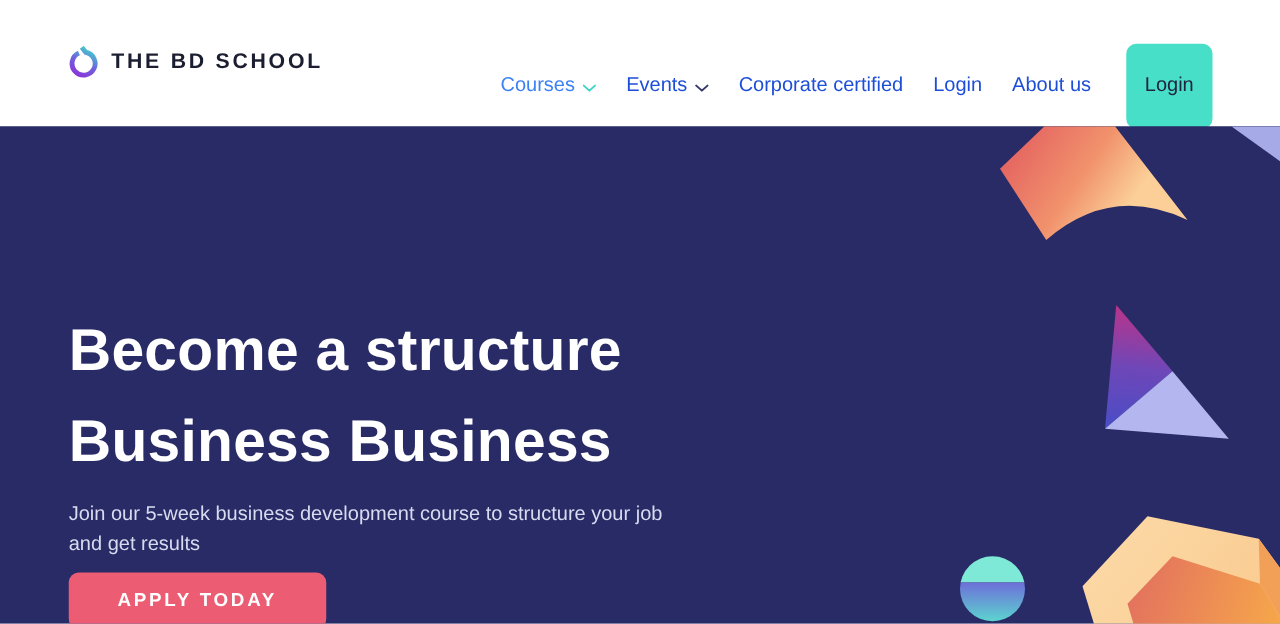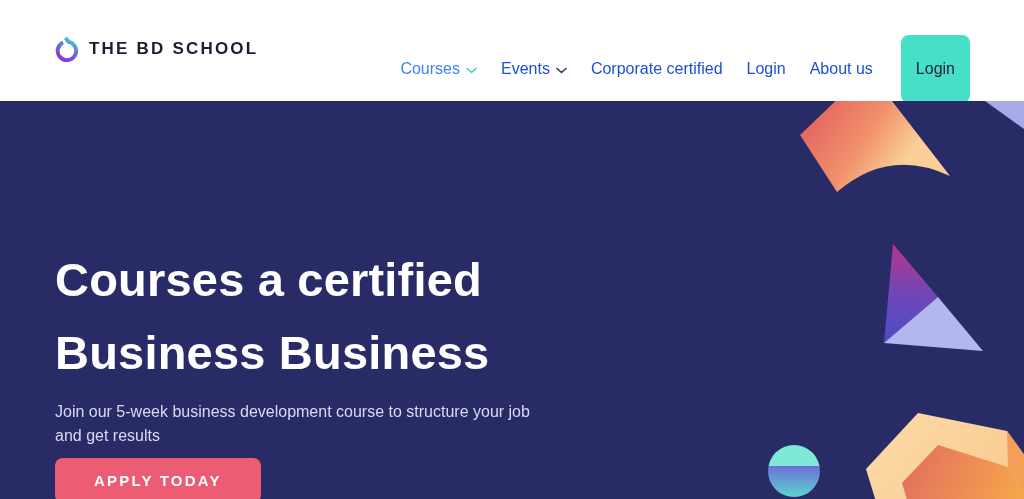--- a/index.html
+++ b/index.html
@@ -156,21 +156,21 @@
 
       <g>
         <path d="M918 378 L1007 396 L1062 472 L1014 552 L884 493 L866 434 Z" fill="url(#gradHexOuter)"></path>
         <polygon points="1007,396 1062,472 1048,498 1008,432" fill="#f2a058"></polygon>
         <path d="M938 410 L1008 432 L1048 498 L1006 562 L917 498 L902 448 Z" fill="url(#gradHexInner)"></path>
       </g>
     </svg>
 
     <div class="hero-content">
       <h1 class="hero-title">
-        <span>Courses a certified</span>
+        <span>Become a structure</span>
         <span>Business Business</span>
       </h1>
       <p class="hero-subtitle">Join our 5-week business development course to structure your job and get results</p>
       <button class="cta-btn">APPLY TODAY</button>
     </div>
   </section>
 
 </div>
 
 </body></html>

